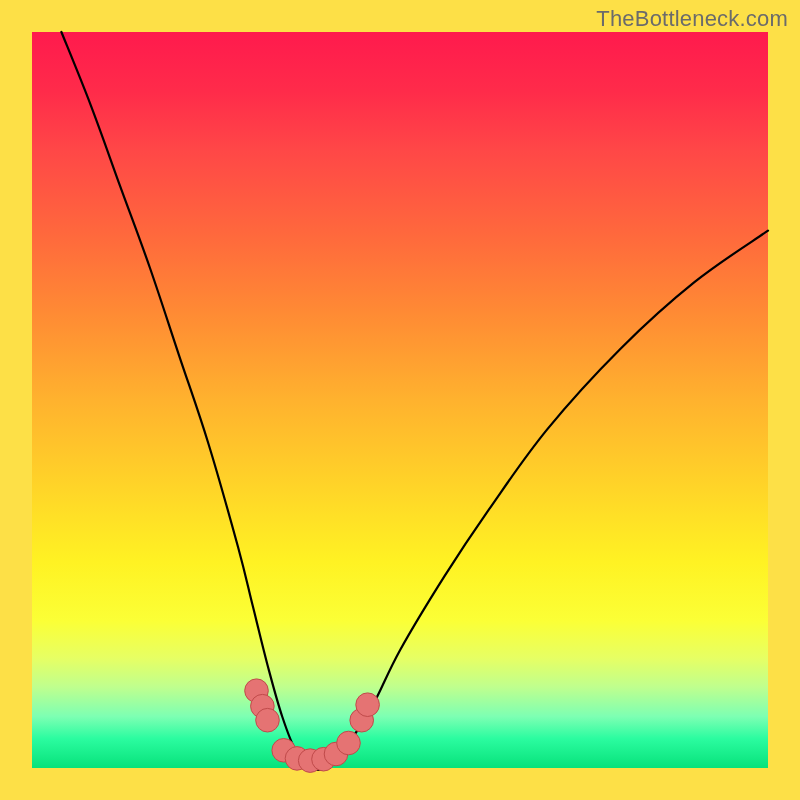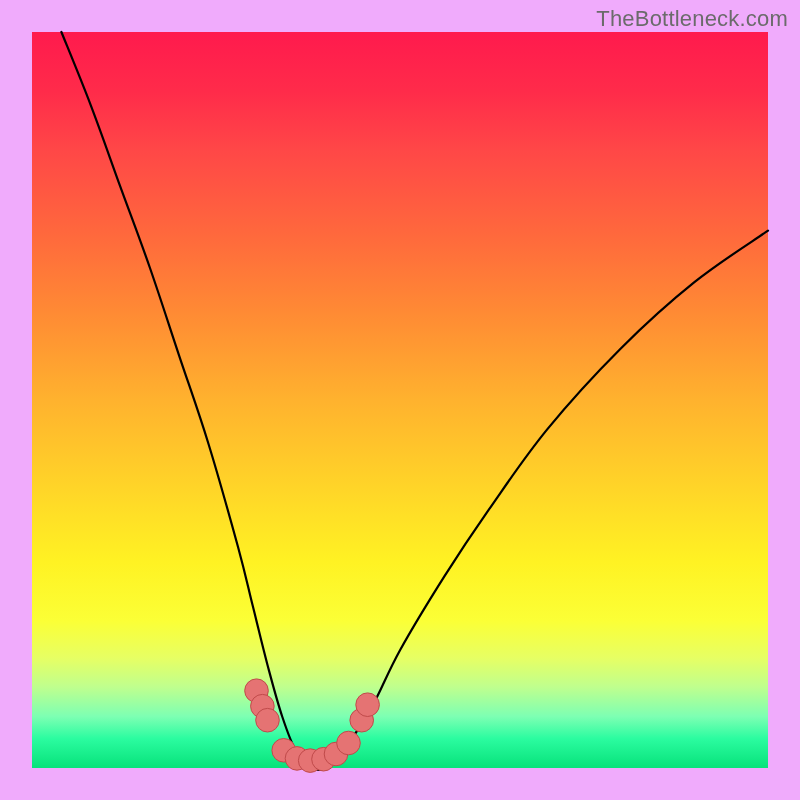--- a/index.html
+++ b/index.html
@@ -10,21 +10,21 @@
     background: #000;
     overflow: hidden;
     font-family: Arial, Helvetica, sans-serif;
   }
   .frame {
     position: absolute;
     left: 0;
     top: 0;
     width: 800px;
     height: 800px;
-    background: #f0abfc;
+    background: #fde047;
     text-decoration: underline;
   }
   .plot {
     position: absolute;
     left: 32px;
     top: 32px;
     width: 736px;
     height: 736px;
     background: linear-gradient(
       to bottom,

